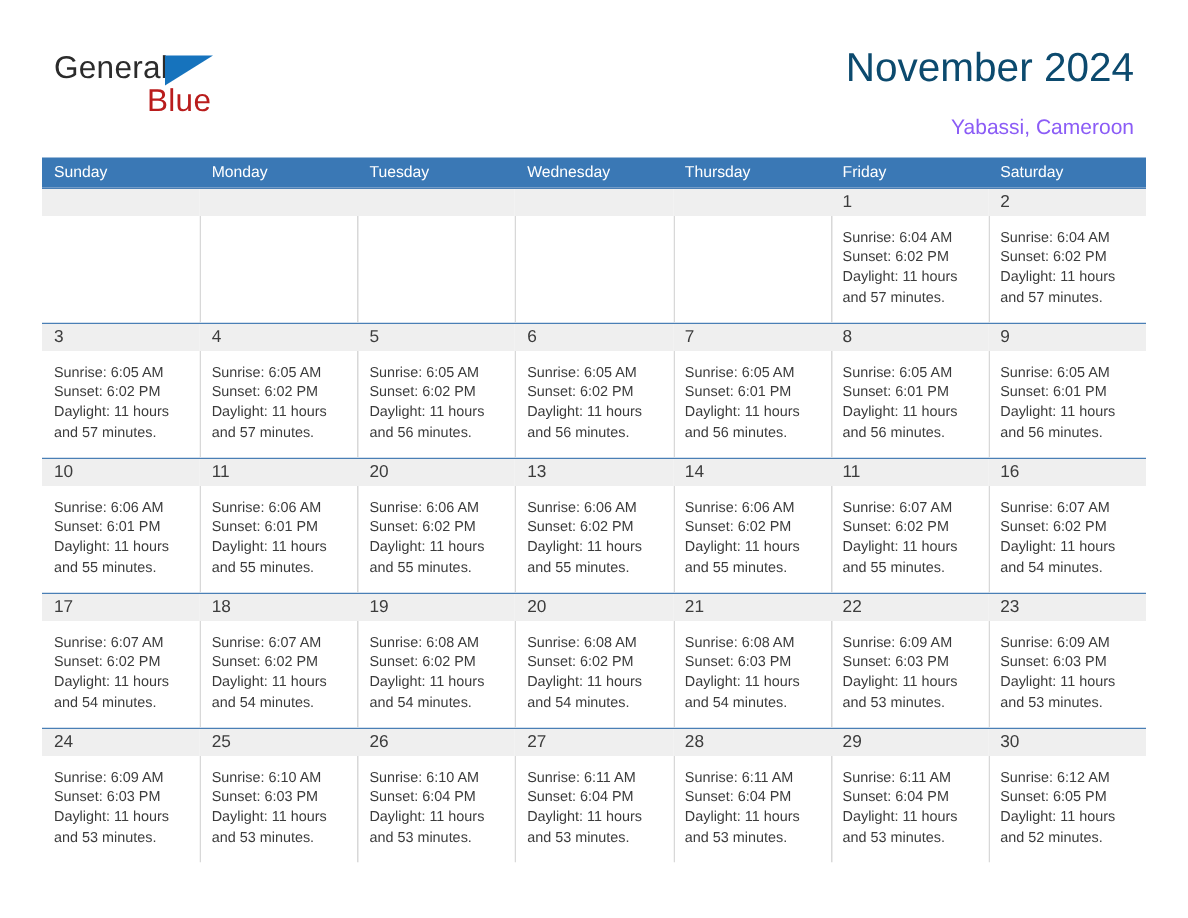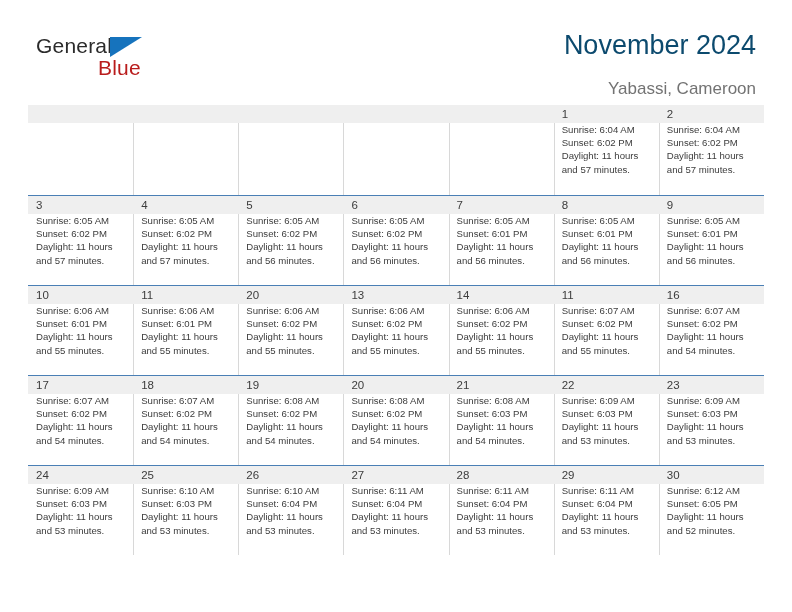--- a/index.html
+++ b/index.html
@@ -71,24 +71,24 @@
   }
   .cal-title {
     font-size: 27px;
     color: #0c4a6e;
     line-height: 34px;
     white-space: nowrap;
     font-weight: normal;
     margin: 0;
   }
   .cal-subtitle {
-    font-size: 17px;
-    color: #737373;
+    font-size: 14px;
+    color: #8b5cf6;
     line-height: 20px;
-    margin-top: 17px;
+    margin-top: 12px;
     white-space: nowrap;
   }
 
   
   .calendar {
     position: absolute;
     left: 28px;
     top: 105px;
     width: 736px;
   }
@@ -143,21 +143,21 @@
   }
   .daynum {
     position: absolute;
     left: 8px;
     top: 2px;
     font-size: 11.5px;
     color: #3c3c3c;
     line-height: 15px;
   }
   .lines {
-    padding: 0 6px 0 8px;
+    padding: 8px 6px 0 8px;
   }
   .lines div {
     font-size: 9.6px;
     line-height: 13.2px;
     color: #3c3c3c;
     white-space: nowrap;
   }
 </style>
 </head>
 <body>
@@ -174,20 +174,29 @@
 
     <div class="title-block">
       <div class="cal-title">November 2024</div>
       <div class="cal-subtitle">Yabassi, Cameroon</div>
     </div>
 
   </div>
 
   <div class="calendar">
 
+    <div class="cal-head">
+      <div class="hcell">Sunday</div>
+      <div class="hcell">Monday</div>
+      <div class="hcell">Tuesday</div>
+      <div class="hcell">Wednesday</div>
+      <div class="hcell">Thursday</div>
+      <div class="hcell">Friday</div>
+      <div class="hcell">Saturday</div>
+    </div>
 
     <div class="week">
       <div class="cell empty">
         <div class="daynum-band">
             <span class="daynum"></span>
           </div>
         <div class="lines">
           <div></div>
           <div></div>
           <div></div>

